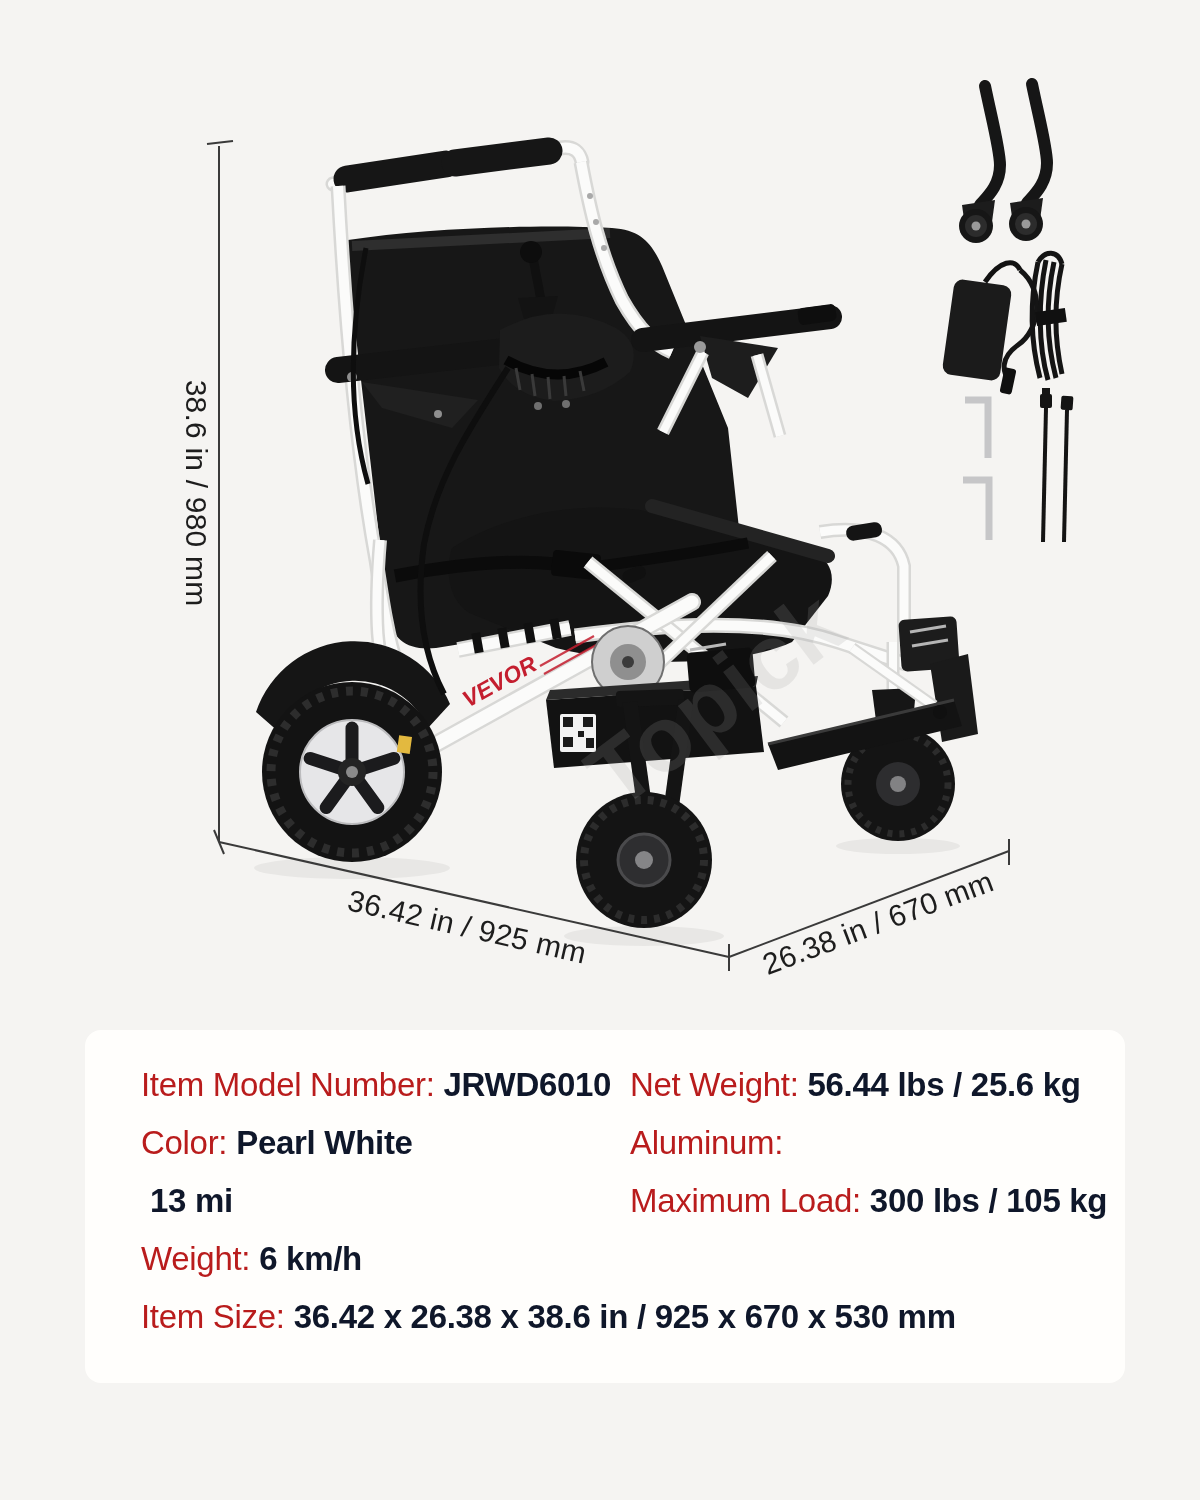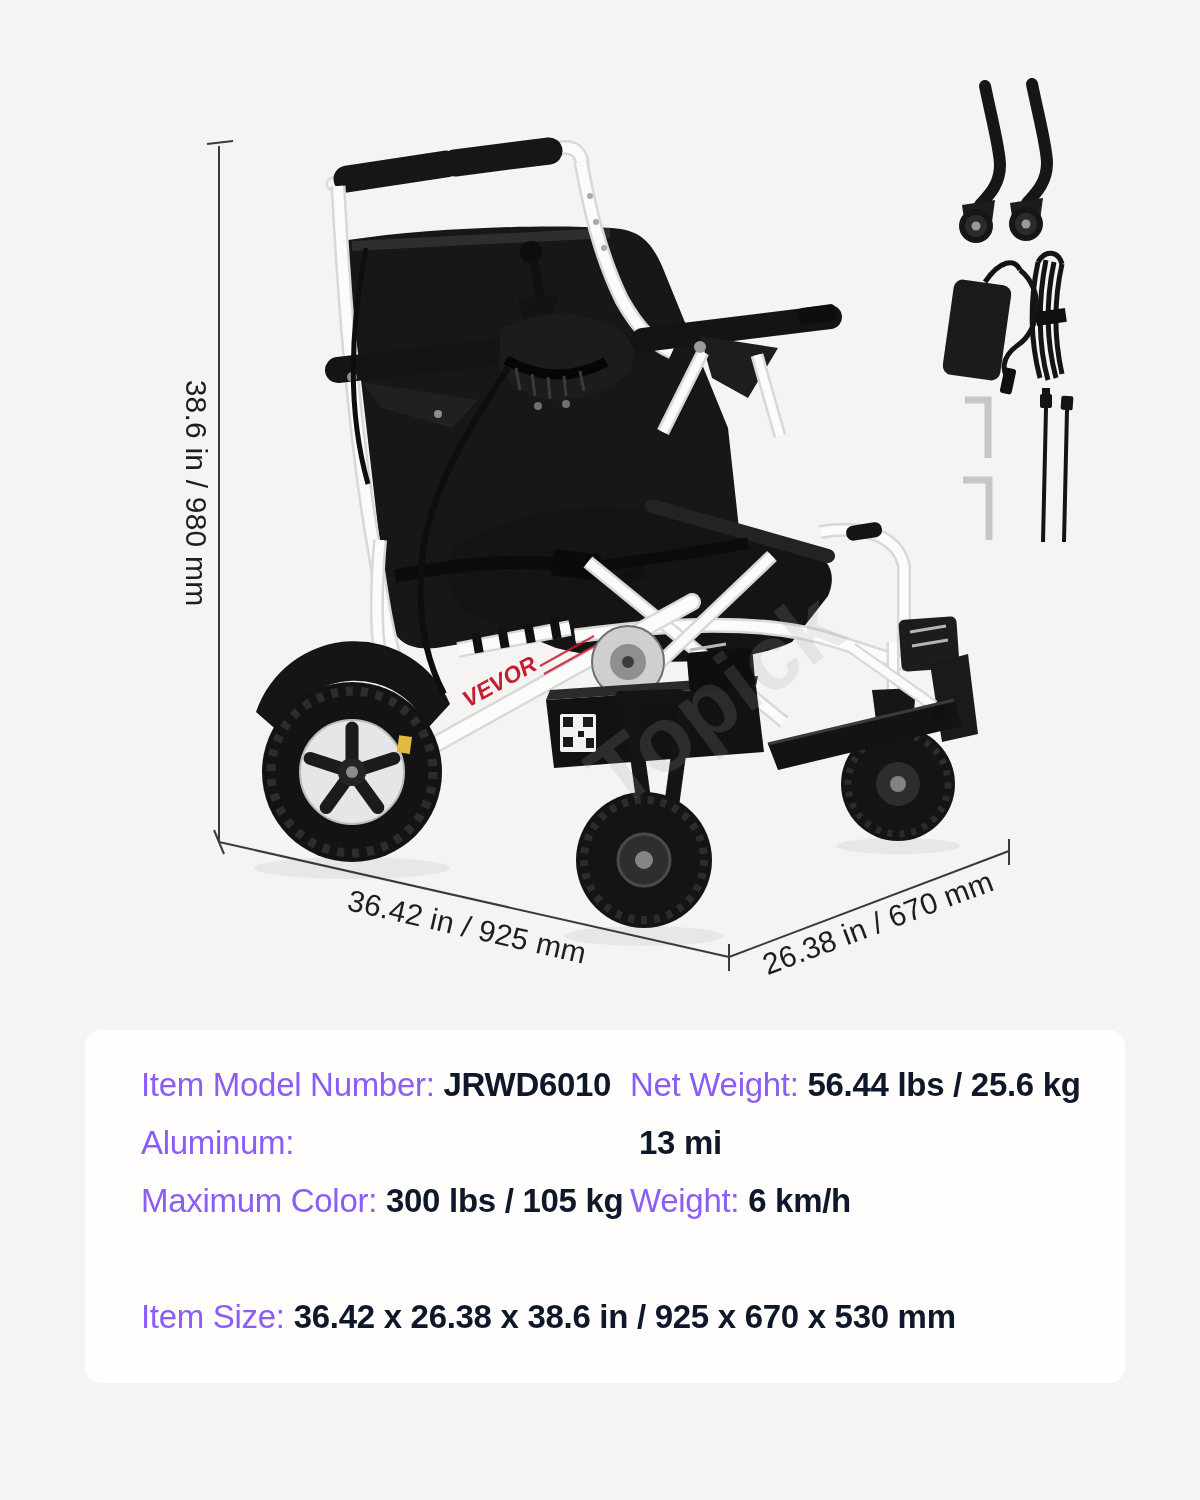--- a/index.html
+++ b/index.html
@@ -8,21 +8,21 @@
   .scene{position:absolute;left:0;top:0;width:1200px;height:1010px;}
   .dim-label{position:absolute;font-size:30px;color:#1d1d1d;white-space:nowrap;letter-spacing:.2px;}
   .dim-h{left:196px;top:493px;transform:translate(-50%,-50%) rotate(90deg);}
   .dim-w{left:467px;top:927px;transform:translate(-50%,-50%) rotate(12.8deg);}
   .dim-d{left:878px;top:923px;transform:translate(-50%,-50%) rotate(-20.6deg);}
   .spec-panel{position:absolute;left:85px;top:1030px;width:1040px;height:353px;background:#fffefc;
     border-radius:16px;box-sizing:border-box;padding:26px 0 0 56px;}
   .spec-grid{display:grid;grid-template-columns:489px 1fr;}
   .spec-cell{height:58px;display:flex;align-items:center;font-size:33px;letter-spacing:-.3px;white-space:nowrap;}
   .spec-cell.full{grid-column:1 / 3;}
-  .spec-label{color:#8b5cf6;}
+  .spec-label{color:#b91c1c;}
   .spec-value{color:#0f172a;font-weight:bold;margin-left:9px;}
 </style>
 </head>
 <body>
 
 <div class="page">
 
   <svg class="scene" viewBox="0 0 1200 1010">
 
     <g>
@@ -277,27 +277,31 @@
     <div class="spec-grid">
       <div class="spec-cell">
         <span class="spec-label">Item Model Number:</span>
         <span class="spec-value">JRWD6010</span>
       </div>
       <div class="spec-cell">
         <span class="spec-label">Net Weight:</span>
         <span class="spec-value">56.44 lbs / 25.6 kg</span>
       </div>
       <div class="spec-cell">
+        <span class="spec-label">Color:</span>
+        <span class="spec-value">Pearl White</span>
+      </div>
+      <div class="spec-cell">
         <span class="spec-label">Aluminum:</span>
       </div>
       <div class="spec-cell">
         <span class="spec-value">13 mi</span>
       </div>
       <div class="spec-cell">
-        <span class="spec-label">Maximum Color:</span>
+        <span class="spec-label">Maximum Load:</span>
         <span class="spec-value">300 lbs / 105 kg</span>
       </div>
       <div class="spec-cell">
         <span class="spec-label">Weight:</span>
         <span class="spec-value">6 km/h</span>
       </div>
       <div class="spec-cell"></div>
       <div class="spec-cell full">
         <span class="spec-label">Item Size:</span>
         <span class="spec-value">36.42 x 26.38 x 38.6 in / 925 x 670 x 530 mm</span>

